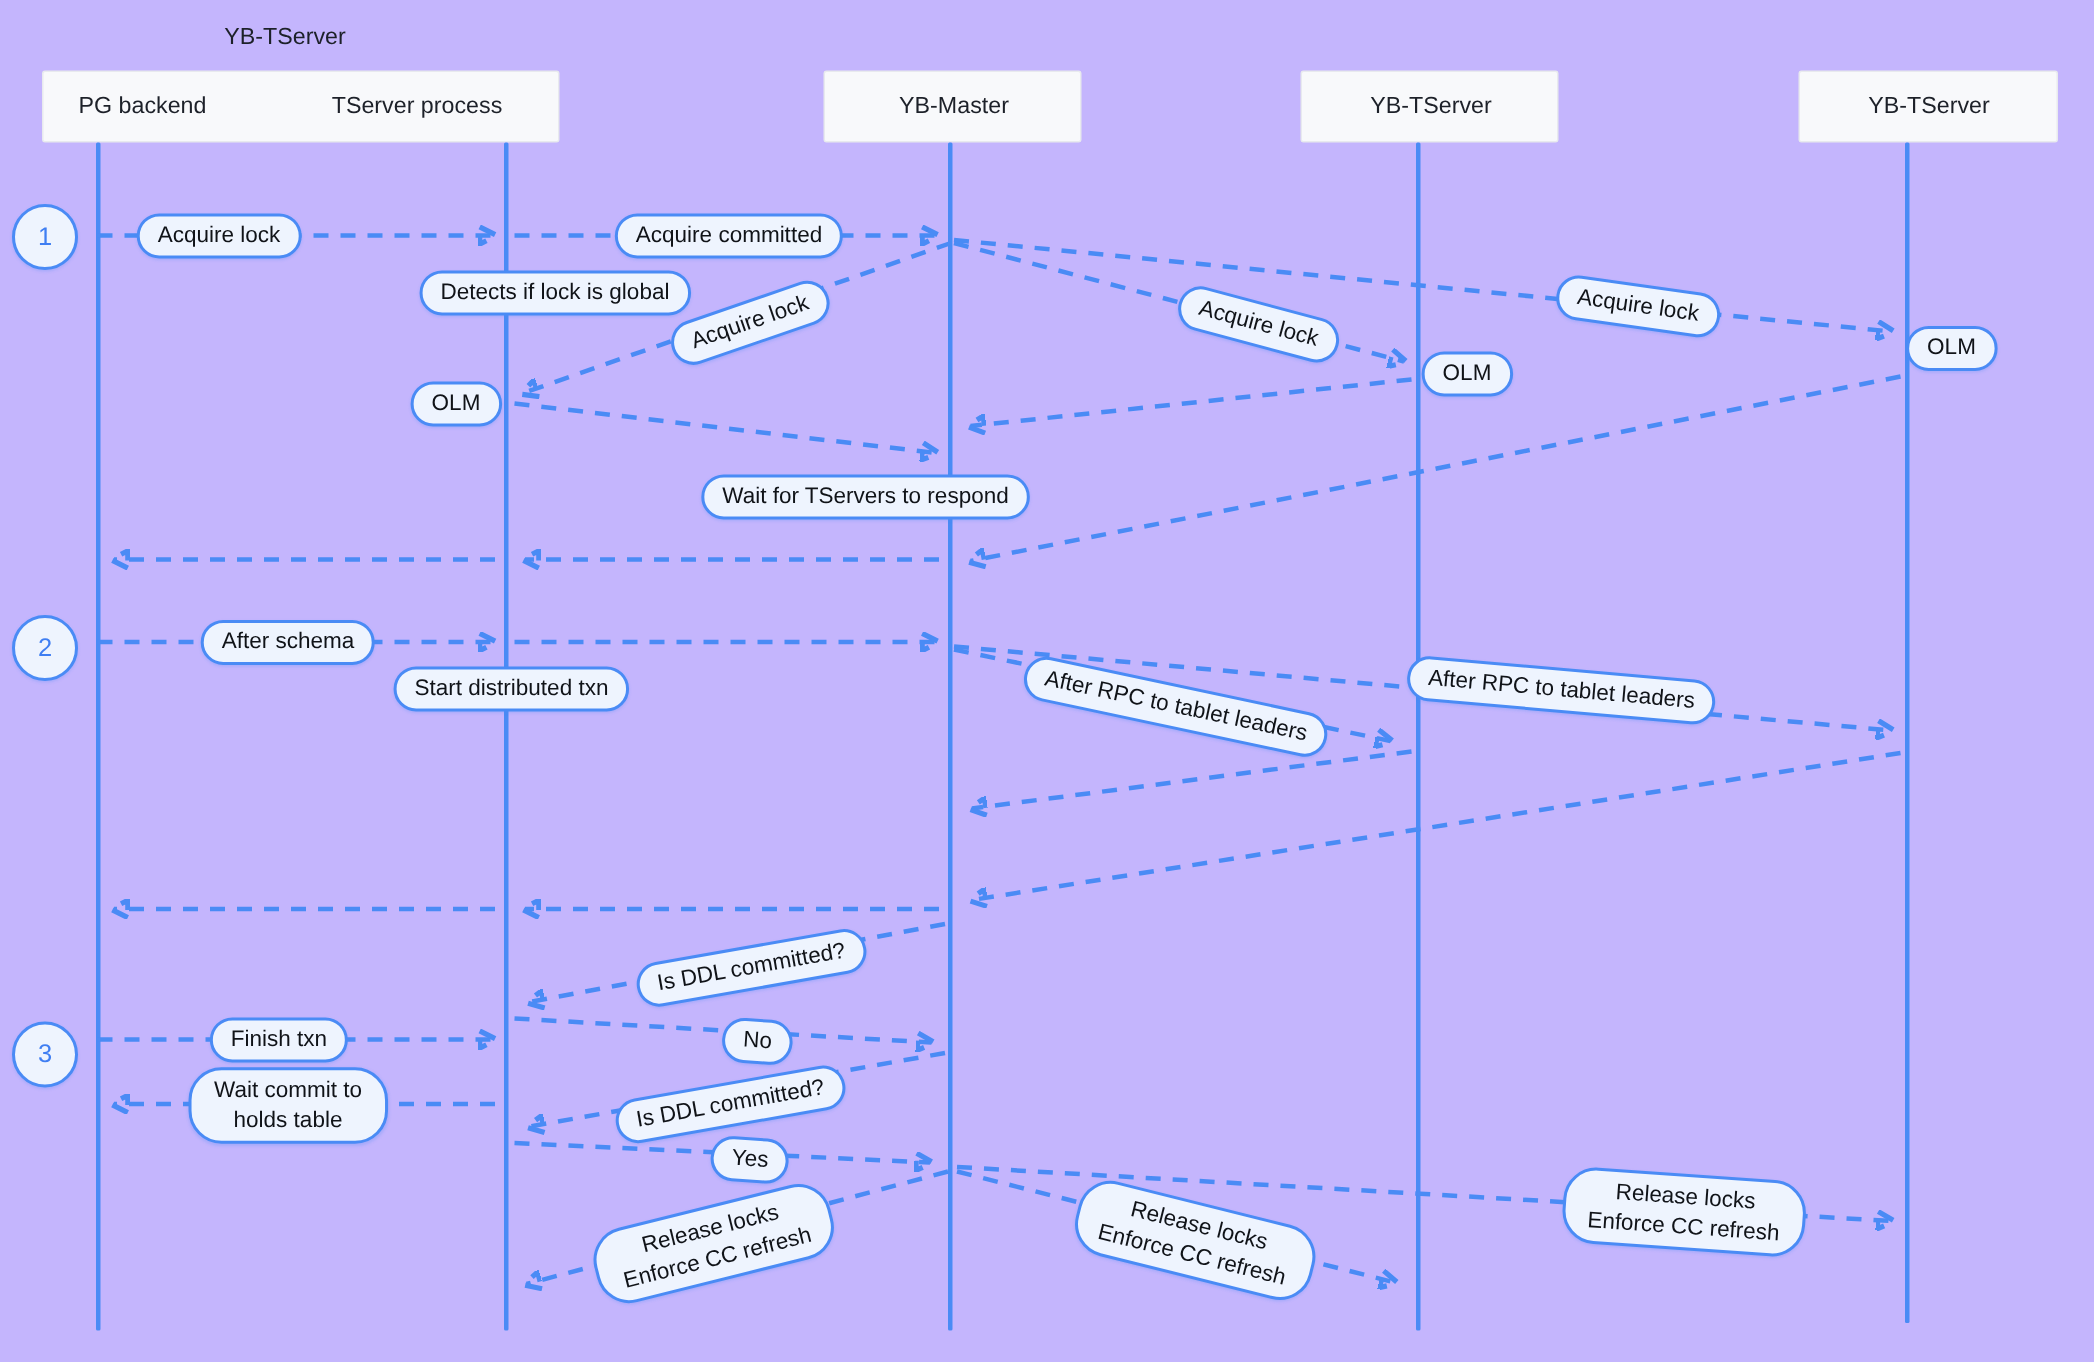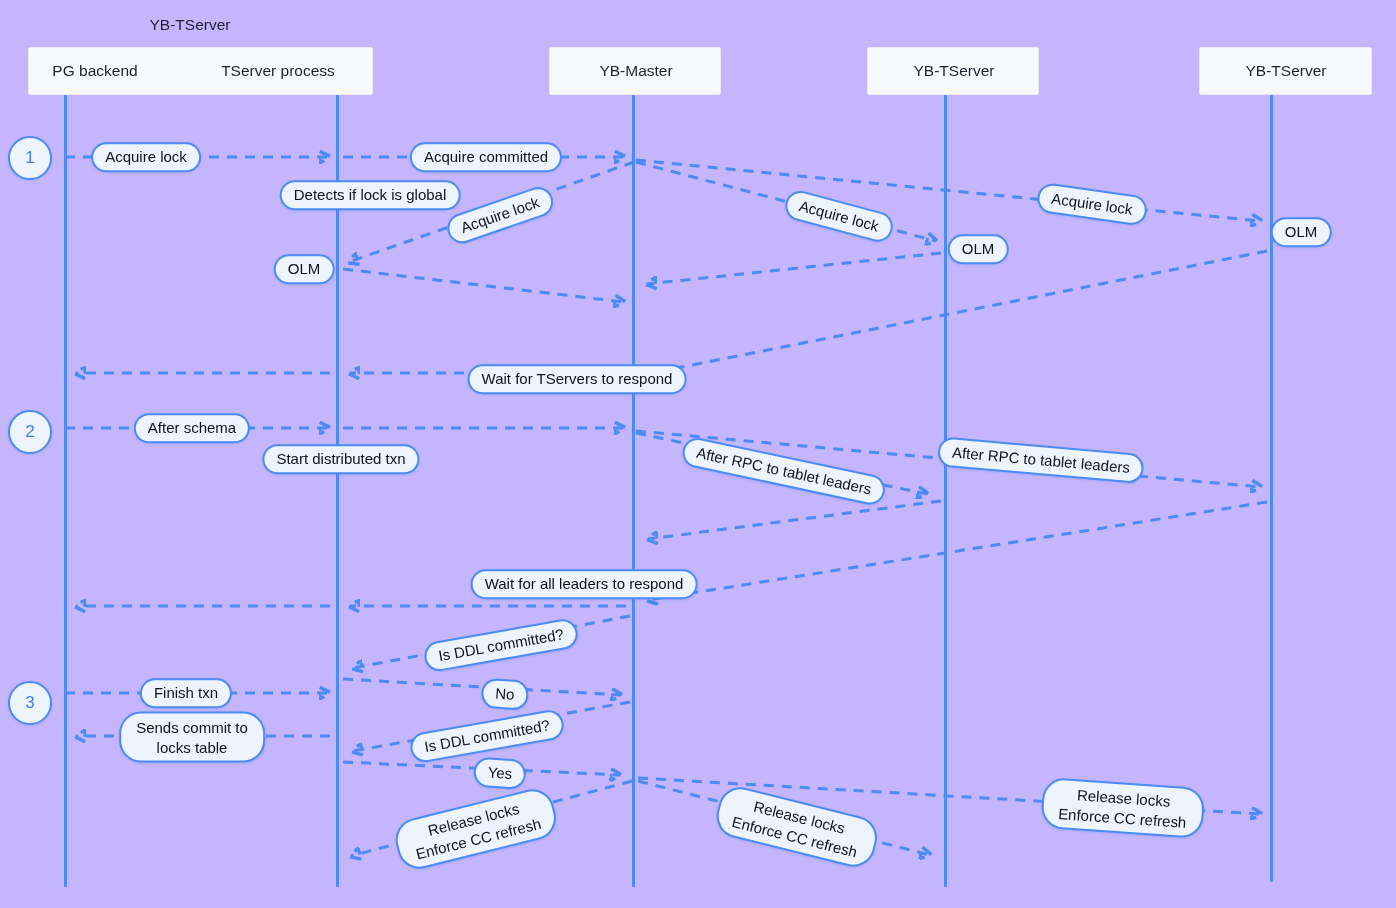--- a/index.html
+++ b/index.html
@@ -109,34 +109,33 @@
 
   <div class="pill" style="left:146px;top:157px;">Acquire lock</div>
   <div class="pill" style="left:486px;top:157px;">Acquire committed</div>
   <div class="pill" style="left:346px;top:195px;margin-left:24px;">Detects if lock is global</div>
   <div class="pill" style="left:500px;top:215px;--r:-19deg;">Acquire lock</div>
   <div class="pill" style="left:839px;top:216px;--r:15deg;">Acquire lock</div>
   <div class="pill" style="left:1092px;top:204px;--r:8deg;">Acquire lock</div>
   <div class="pill" style="left:304px;top:269px;">OLM</div>
   <div class="pill" style="left:978px;top:249px;">OLM</div>
   <div class="pill" style="left:1301px;top:232px;">OLM</div>
-  <div class="pill" style="left:577px;top:331px;margin-top:48px;">Wait for TServers to respond</div>
+  <div class="pill" style="left:577px;top:331px;">Wait for TServers to respond</div>
 
   <div class="pill" style="left:192px;top:428px;">After schema</div>
   <div class="pill" style="left:341px;top:459px;">Start distributed txn</div>
   <div class="pill" style="left:784px;top:471px;--r:12deg;">After RPC to tablet leaders</div>
   <div class="pill" style="left:1041px;top:460px;--r:5deg;">After RPC to tablet leaders</div>
-  <div class="pill" style="left:584px;top:584px;">Wait for all leaders to respond</div>
 
   <div class="pill" style="left:501px;top:645px;--r:-10deg;">Is DDL committed?</div>
   <div class="pill" style="left:186px;top:693px;">Finish txn</div>
   <div class="pill" style="left:505px;top:694px;--r:4deg;">No</div>
   <div class="pill two" style="left:192px;top:737px;">
-    <span>Sends commit to</span>
-    <span>locks table</span>
+    <span>Wait commit to</span>
+    <span>holds table</span>
   </div>
   <div class="pill" style="left:487px;top:736px;--r:-10deg;">Is DDL committed?</div>
   <div class="pill" style="left:500px;top:773px;--r:4deg;">Yes</div>
   <div class="pill two" style="left:476px;top:829px;--r:-14deg;">
     <span>Release locks</span>
     <span>Enforce CC refresh</span>
   </div>
   <div class="pill two" style="left:797px;top:827px;--r:14deg;">
     <span>Release locks</span>
     <span>Enforce CC refresh</span>

